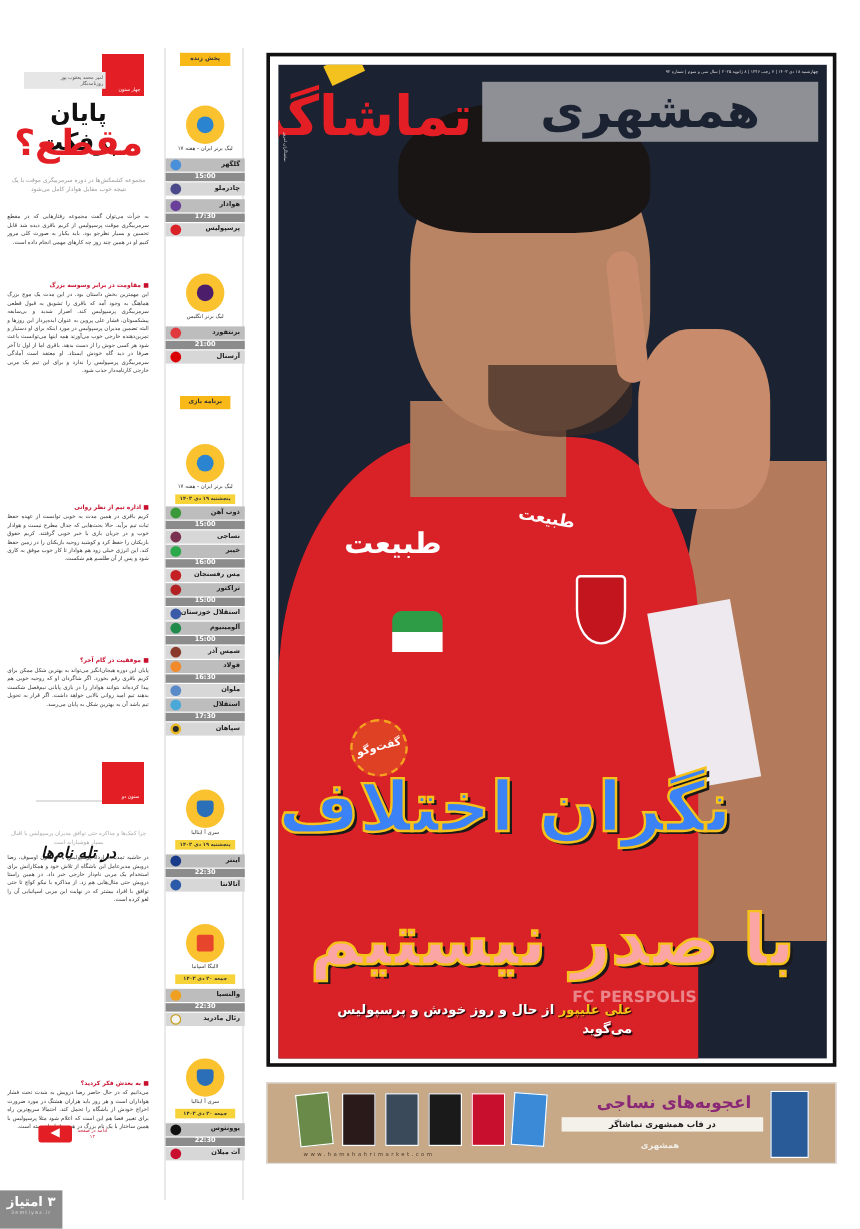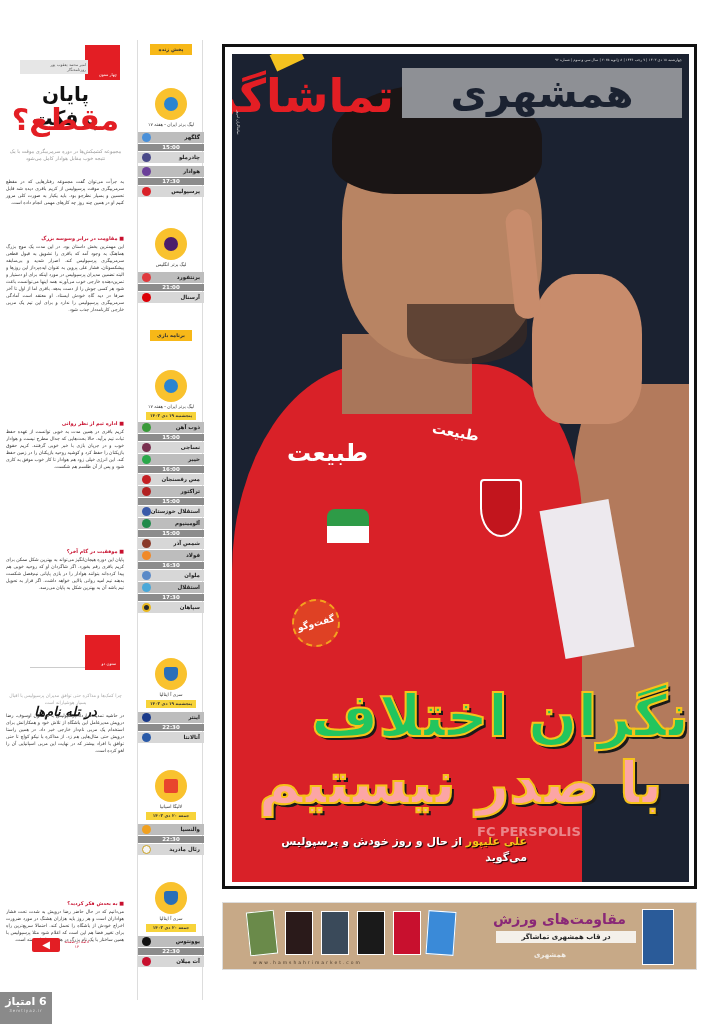--- a/index.html
+++ b/index.html
@@ -64,30 +64,30 @@
   .finger { position: absolute; left: 278px; top: 155px; width: 26px; height: 110px; background: #c88c6c; border-radius: 13px; transform: rotate(-6deg); }
   .arm { position: absolute; left: 340px; top: 330px; width: 117px; height: 400px; background: #b37a5c; border-radius: 30% 0 0 0; }
   .jersey { position: absolute; left: 0; top: 310px; width: 350px; height: 520px; background: #d92128; border-radius: 40% 30% 0 0; }
   .sleeve-white { position: absolute; left: 320px; top: 450px; width: 70px; height: 150px; background: #ede9ee; transform: rotate(-10deg); }
   .flag { position: absolute; left: 95px; top: 455px; width: 42px; height: 52px; border-radius: 8px; background: linear-gradient(#2e9b47 0 33%, #fff 33% 66%, #d92128 66%); }
   .crest { position: absolute; left: 248px; top: 425px; width: 42px; height: 58px; background: #c2151d; border: 2px solid #fff; border-radius: 4px 4px 50% 50%; }
   .sponsor { position: absolute; left: 55px; top: 385px; font-size: 24px; color: #fff; font-weight: bold; }
   .sponsor2 { position: absolute; left: 200px; top: 370px; font-size: 14px; color: #fff; font-weight: bold; transform: rotate(10deg); }
   .stamp { position: absolute; left: 60px; top: 545px; width: 48px; height: 48px; border-radius: 50%; border: 2px dashed #f4a21f; background: rgba(240,140,30,.3); color: #fff; font-size: 9px; font-weight: bold; text-align: center; line-height: 44px; transform: rotate(-15deg); }
 
-  .title-1 { position: absolute; left: 0; top: 628px; width: 457px; text-align: right; font-size: 58px; font-weight: bold; color: #22c55e; -webkit-text-stroke: 2px #f6c21a; text-shadow: 3px 3px 0 #1a1a1a; letter-spacing: -1px; }
+  .title-1 { position: absolute; left: 0; top: 584px; width: 457px; text-align: left; font-size: 58px; font-weight: bold; color: #3b82f6; -webkit-text-stroke: 2px #f6c21a; text-shadow: 3px 3px 0 #1a1a1a; letter-spacing: -1px; }
   .title-2 { position: absolute; left: 0; top: 695px; width: 457px; text-align: center; font-size: 58px; font-weight: bold; color: #fca5a5; -webkit-text-stroke: 2px #f6c21a; text-shadow: 3px 3px 0 #1a1a1a; letter-spacing: -1px; }
   .subtitle { position: absolute; left: 5px; top: 780px; width: 290px; font-size: 11px; font-weight: bold; color: #fff; text-align: right; line-height: 16px; text-shadow: 1px 1px 1px #000; }
   .subtitle .name { color: #f6c21a; }
   .fcp { position: absolute; left: 245px; top: 770px; font-size: 13px; font-weight: bold; color: rgba(255,255,255,.45); direction: ltr; }
 
   
   .ad { position: absolute; left: 222px; top: 902px; width: 475px; height: 68px; background: #c7a987; border: 1px solid #ddd; }
   .ad-title { position: absolute; right: 70px; top: 8px; font-size: 14px; font-weight: bold; color: #8a2877; }
-  .ad-sub { position: absolute; right: 60px; top: 28px; width: 140px; height: 12px; background: #f4f0ea; font-size: 7px; font-weight: bold; color: #222; text-align: center; line-height: 12px; }
+  .ad-sub { position: absolute; right: 60px; top: 28px; width: 168px; height: 12px; background: #f4f0ea; font-size: 7px; font-weight: bold; color: #222; text-align: center; line-height: 12px; }
   .ad-brand { position: absolute; right: 130px; top: 48px; font-size: 7px; color: #f2eee8; font-weight: bold; }
   .ad-book-main { position: absolute; right: 22px; top: 6px; width: 32px; height: 56px; background: #2a5b99; border: 1px solid #fff; }
   .ad-url { position: absolute; left: 30px; top: 57px; font-size: 4.5px; color: #4a3a2a; letter-spacing: 2px; direction: ltr; }
   .book { position: absolute; top: 8px; width: 28px; height: 44px; border: 1px solid #fff; }
 </style>
 </head>
 <body>
 
 <div class="col-left">
   <div class="redbox">
@@ -115,21 +115,21 @@
   <div class="headline-c" style="top:664px;font-style:italic;">در تله نام‌ها</div>
   <div class="lead2" style="top:652px;">چرا کمک‌ها و مذاکره حتی توافق مدیران پرسپولیس با اقبال بسیار هوشیارانه است</div>
   <div class="body-text" style="top:672px;height:180px;overflow:hidden;">در حاشیه تمدید قرارداد پرسپولیس با کوستون اوسوف، رضا درویش مدیرعامل این باشگاه از تلاش خود و همکارانش برای استخدام یک مربی نام‌دار خارجی خبر داد. در همین راستا درویش حتی مثال‌هایی هم زد. از مذاکره با نیکو کواچ تا حتی توافق با افراد بیشتر که در نهایت این مربی اسپانیایی آن را لغو کرده است.</div>
   <div class="subhead" style="top:860px;">به بعدش فکر کردید؟</div>
   <div class="body-text" style="top:868px;height:75px;overflow:hidden;">می‌دانیم که در حال حاضر رضا درویش به شدت تحت فشار هواداران است و هر روز باید هزاران هشتگ در مورد ضرورت اخراج خودش از باشگاه را تحمل کند. احتمالا سریع‌ترین راه برای تغییر فضا هم این است که اعلام شود مثلا پرسپولیس با همین ساختار با یک نام بزرگ در همین قرارداد بسته است.</div>
   <div class="see-page" style="top:898px;left:32px;">◀</div>
   <div class="see-page-text" style="top:899px;left:62px;">ادامه در صفحه ۱۲</div>
 </div>
 
 <div class="watermark">
-  <span>6 امتیاز</span>
+  <span>۳ امتیاز</span>
   <small>3emtiyaz.ir</small>
 </div>
 
 <div class="col-sched">
   <div class="tag" style="top:4px;">پخش زنده</div>
 
   <div class="logo pgl" style="top:48px;"></div>
   <div class="league-name" style="top:82px;">لیگ برتر ایران - هفته ۱۷</div>
   <div class="match" style="top:92px;">
     <div class="team-row"><span class="badge" style="background:#4a90d9;"></span><span>گلگهر</span></div>
@@ -240,21 +240,21 @@
   <div class="title-1">نگران اختلاف</div>
   <div class="title-2">با صدر نیستیم</div>
   <div class="fcp">FC PERSPOLIS</div>
   <div class="subtitle">
     <span class="name">علی علیپور</span><span> از حال و روز خودش و پرسپولیس می‌گوید</span><br>
   </div>
 </div>
 
 <div class="ad">
   <div class="ad-book-main"></div>
-  <div class="ad-title">مقاومت‌های ورزش</div>
+  <div class="ad-title">اعجوبه‌های نساجی</div>
   <div class="ad-sub">در قاب همشهری تماشاگر</div>
   <div class="ad-brand">همشهری</div>
   <div class="book" style="left:25px;background:#6a8a4a;transform:rotate(-6deg);"></div>
   <div class="book" style="left:62px;background:#2a1a1a;"></div>
   <div class="book" style="left:98px;background:#3a4a5a;"></div>
   <div class="book" style="left:134px;background:#1a1a1a;"></div>
   <div class="book" style="left:170px;background:#c8102e;"></div>
   <div class="book" style="left:204px;background:#3a8ad8;transform:rotate(4deg);"></div>
   <div class="ad-url">www.hamshahrimarket.com</div>
 </div>

